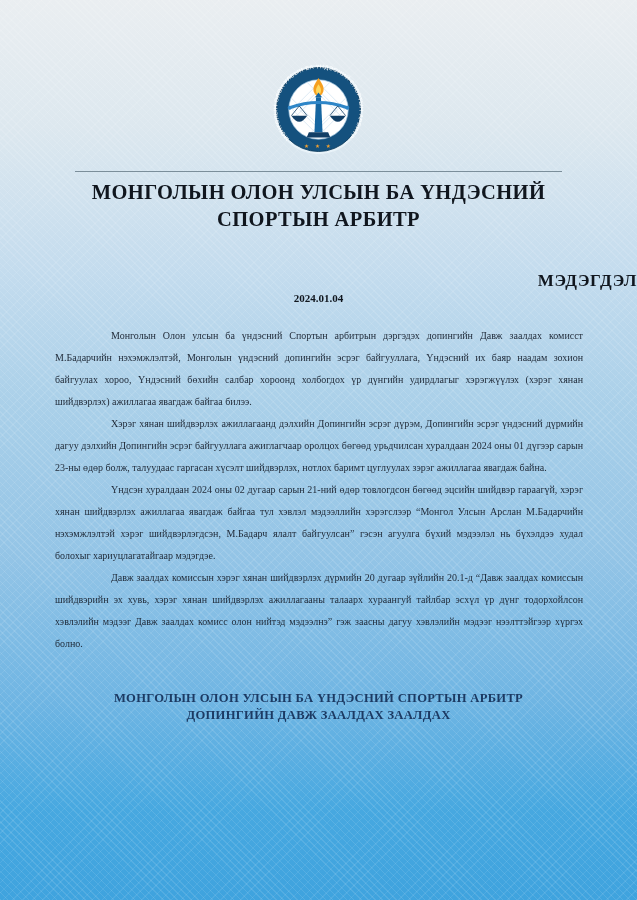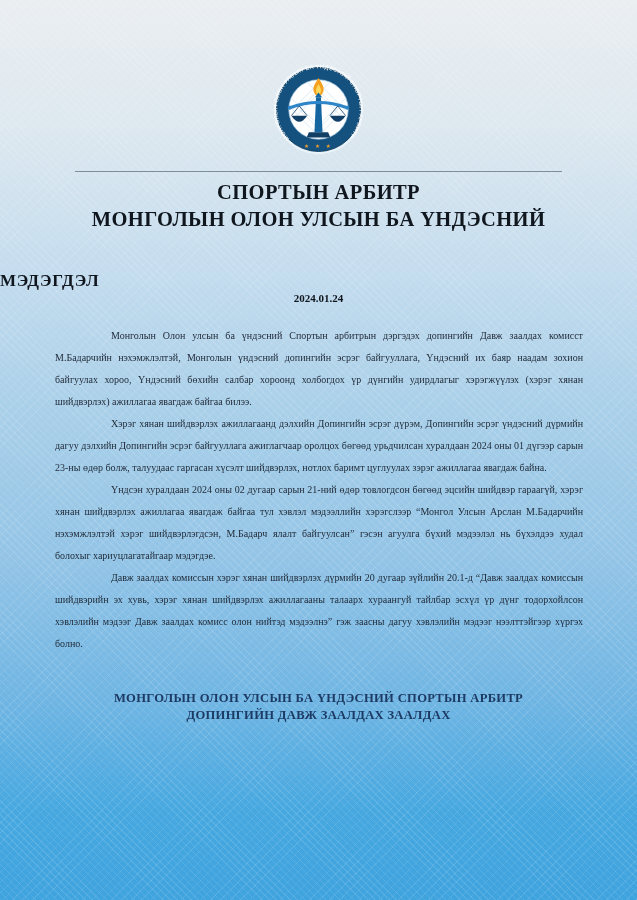--- a/index.html
+++ b/index.html
@@ -31,21 +31,21 @@
     border:none; border-top:1.4px solid #7b8e9a; height:0;
   }
   .org-title {
     margin:7px 40px 0 40px;
     text-align:center;
     font-size:20.5px; font-weight:bold;
     color:#10161e; line-height:1.33;
     letter-spacing:0.4px;
   }
   .notice-heading {
-    margin-top:37px; text-align:left;
+    margin-top:37px; text-align:right;
     font-size:17px; font-weight:bold; color:#10161e;
     letter-spacing:0.6px;
   }
   .notice-date {
     text-align:center; font-size:11px; font-weight:bold;
     color:#10161e; margin-top:1px;
   }
   .body-text {
     margin:21px 54px 0 55px;
     font-size:10px; line-height:22px;
@@ -108,26 +108,26 @@
           <path d="M56,46 L60,40.5 L64,46 Z" fill="#1565a0"></path>
         </g>
 
         <text x="60" y="104.5" text-anchor="middle" font-size="6.4" fill="#f0a030" letter-spacing="2.5">★ ★ ★</text>
       </svg>
     </div>
 
     <hr class="rule">
 
     <div class="org-title">
+      <div>МОНГОЛЫН ОЛОН УЛСЫН БА ҮНДЭСНИЙ</div>
       <div>СПОРТЫН АРБИТР</div>
-      <div>МОНГОЛЫН ОЛОН УЛСЫН БА ҮНДЭСНИЙ</div>
     </div>
 
     <div class="notice-heading">МЭДЭГДЭЛ</div>
-    <div class="notice-date">2024.01.24</div>
+    <div class="notice-date">2024.01.04</div>
 
     <div class="body-text">
       <p>Монголын Олон улсын ба үндэсний Спортын арбитрын дэргэдэх допингийн Давж заалдах комисст М.Бадарчийн нэхэмжлэлтэй, Монголын үндэсний допингийн эсрэг байгууллага, Үндэсний их баяр наадам зохион байгуулах хороо, Үндэсний бөхийн салбар хороонд холбогдох үр дүнгийн удирдлагыг хэрэгжүүлэх (хэрэг хянан шийдвэрлэх) ажиллагаа явагдаж байгаа билээ.</p>
       <p>Хэрэг хянан шийдвэрлэх ажиллагаанд дэлхийн Допингийн эсрэг дүрэм, Допингийн эсрэг үндэсний дүрмийн дагуу дэлхийн Допингийн эсрэг байгууллага ажиглагчаар оролцох бөгөөд урьдчилсан хуралдаан 2024 оны 01 дүгээр сарын 23-ны өдөр болж, талуудаас гаргасан хүсэлт шийдвэрлэх, нотлох баримт цуглуулах зэрэг ажиллагаа явагдаж байна.</p>
       <p>Үндсэн хуралдаан 2024 оны 02 дугаар сарын 21-ний өдөр товлогдсон бөгөөд эцсийн шийдвэр гараагүй, хэрэг хянан шийдвэрлэх ажиллагаа явагдаж байгаа тул хэвлэл мэдээллийн хэрэгслээр “Монгол Улсын Арслан М.Бадарчийн нэхэмжлэлтэй хэрэг шийдвэрлэгдсэн, М.Бадарч ялалт байгуулсан” гэсэн агуулга бүхий мэдээлэл нь бүхэлдээ худал болохыг хариуцлагатайгаар мэдэгдэе.</p>
       <p>Давж заалдах комиссын хэрэг хянан шийдвэрлэх дүрмийн 20 дугаар зүйлийн 20.1-д “Давж заалдах комиссын шийдвэрийн эх хувь, хэрэг хянан шийдвэрлэх ажиллагааны талаарх хураангуй тайлбар эсхүл үр дүнг тодорхойлсон хэвлэлийн мэдээг Давж заалдах комисс олон нийтэд мэдээлнэ” гэж заасны дагуу хэвлэлийн мэдээг нээлттэйгээр хүргэх болно.</p>
     </div>
 
     <div class="footer">
       <div>МОНГОЛЫН ОЛОН УЛСЫН БА ҮНДЭСНИЙ СПОРТЫН АРБИТР</div>

